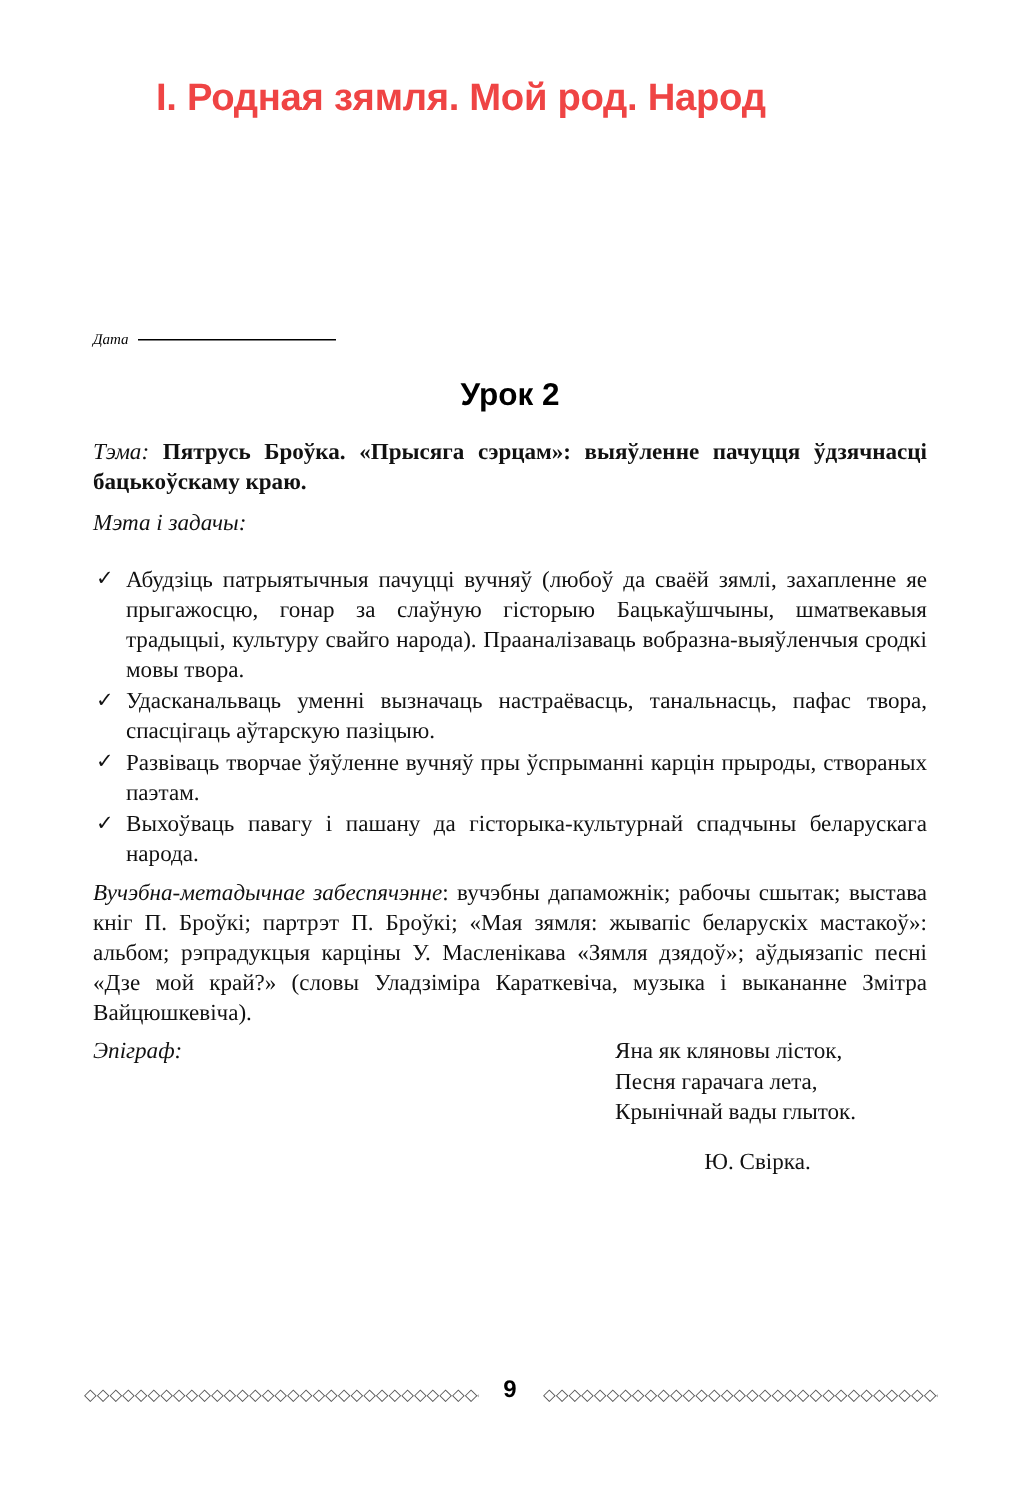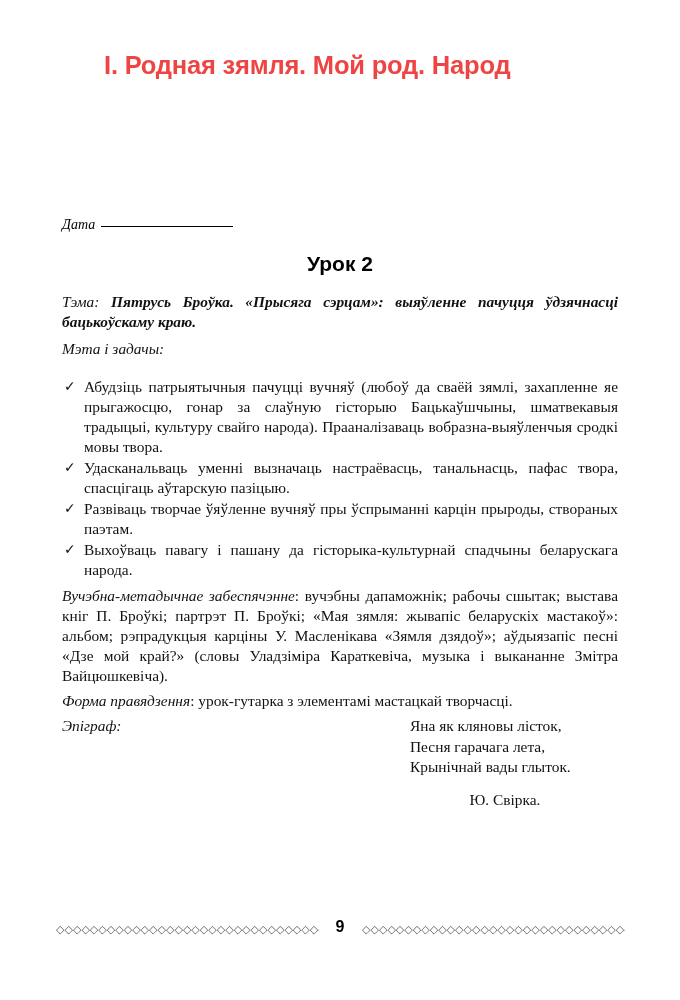--- a/index.html
+++ b/index.html
@@ -31,21 +31,21 @@
     font-size: 25.5px;
     line-height: 1.35;
     letter-spacing: -0.2px;
     color: #ef4444;
   }
   .date-line {
     position: absolute;
     left: 62px;
     top: 214px;
     font-style: italic;
-    font-size: 14px;
+    font-size: 10px;
     color: #000;
   }
   .date-rule {
     display: inline-block;
     width: 132px;
     border-bottom: 1.3px solid #000;
     margin-left: 6px;
     vertical-align: 2px;
     height: 12px;
   }
@@ -70,21 +70,20 @@
     text-align: justify;
   }
   .theme-block {
     margin-bottom: 7px;
   }
   .label-italic {
     font-style: italic;
   }
   .theme-text {
     font-weight: bold;
-    font-style: italic;
   }
   .goals-label {
     font-style: italic;
     margin-bottom: 18px;
   }
   ul.goals {
     list-style: none;
     margin: 0 0 6px 0;
     padding: 0;
   }
@@ -203,23 +202,20 @@
       <li>
         <span class="tick">✓</span>
         <span>Выхоўваць павагу і пашану да гісторыка-культурнай спадчыны беларускага народа.</span>
       </li>
     </ul>
 
     <div class="para">
       <span class="label-italic">Вучэбна-метадычнае забеспячэнне</span><span>: вучэбны дапаможнік; рабочы сшытак; выстава кніг П. Броўкі; партрэт П. Броўкі; «Мая зямля: жывапіс беларускіх мастакоў»: альбом; рэпрадукцыя карціны У. Масленікава «Зямля дзядоў»; аўдыязапіс песні «Дзе мой край?» (словы Уладзіміра Караткевіча, музыка і выкананне Змітра Вайцюшкевіча).</span>
     </div>
 
-    <div class="para">
-      <span class="label-italic">Форма правядзення</span><span>: урок-гутарка з элементамі мастацкай творчасці.</span>
-    </div>
 
     <div class="epigraph-row">
       <span class="epigraph-label">Эпіграф:</span>
       <div class="epigraph-lines">
         <div>Яна як кляновы лісток,</div>
         <div>Песня гарачага лета,</div>
         <div>Крынічнай вады глыток.</div>
         <span class="epigraph-author">Ю. Свірка.</span>
       </div>
     </div>

